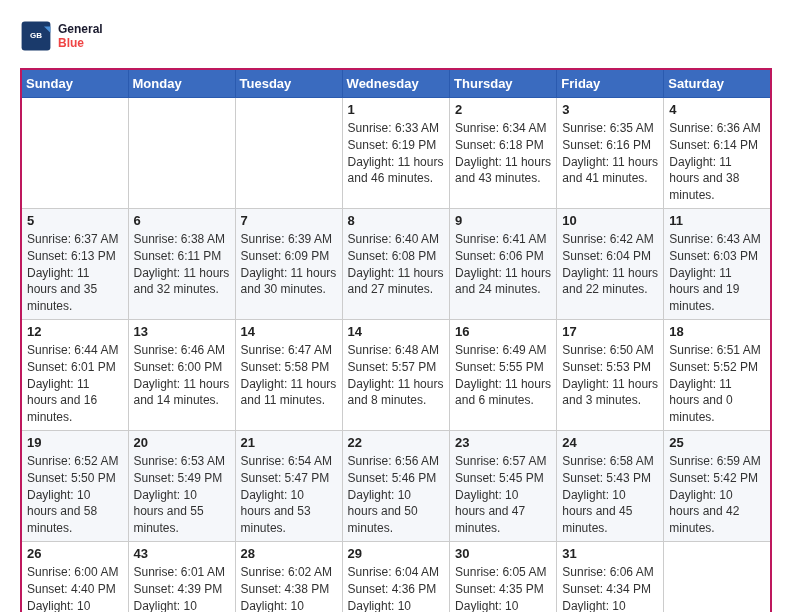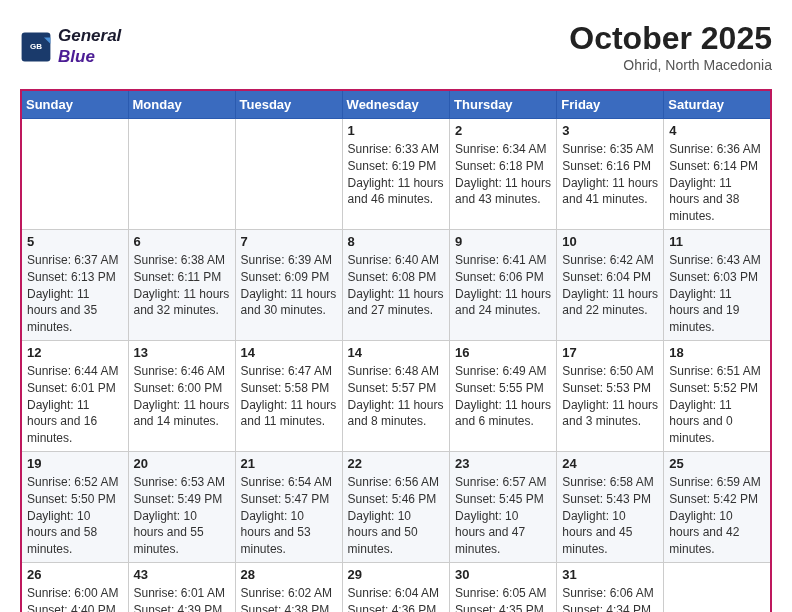--- a/index.html
+++ b/index.html
@@ -15,28 +15,27 @@
       justify-content: space-between;
       align-items: center;
       margin-bottom: 16px;
     }
     .logo {
       display: flex;
       align-items: center;
       gap: 6px;
     }
     .logo-text {
-      font-size: 17px;
+      font-size: 12px;
       font-weight: bold;
       color: #1a1a2e;
       line-height: 1.2;
-      font-style: italic;
     }
     .logo-text span {
-      color: #4c1d95;
+      color: #ef4444;
     }
     .logo-icon {
       width: 32px;
       height: 32px;
     }
     .title-block {
       text-align: right;
     }
     .month-title {
       font-size: 32px;
@@ -103,24 +102,20 @@
     <svg class="logo-icon" viewBox="0 0 40 40">
       <rect x="2" y="2" width="36" height="36" rx="4" fill="#1a3a6b"></rect>
       <text x="20" y="22" text-anchor="middle" font-size="10" font-weight="bold" fill="white" font-family="Arial">GB</text>
       <polygon points="30,8 38,8 38,16" fill="#4a90d9"></polygon>
     </svg>
     <div class="logo-text">
       <div>General</div>
       <div><span>Blue</span></div>
     </div>
   </div>
-  <div class="title-block">
-    <div class="month-title">October 2025</div>
-    <div class="subtitle">Ohrid, North Macedonia</div>
-  </div>
 </div>
 
 <table class="calendar">
   <thead>
     <tr>
     <th>Sunday</th>
         <th>Monday</th>
         <th>Tuesday</th>
         <th>Wednesday</th>
         <th>Thursday</th>

